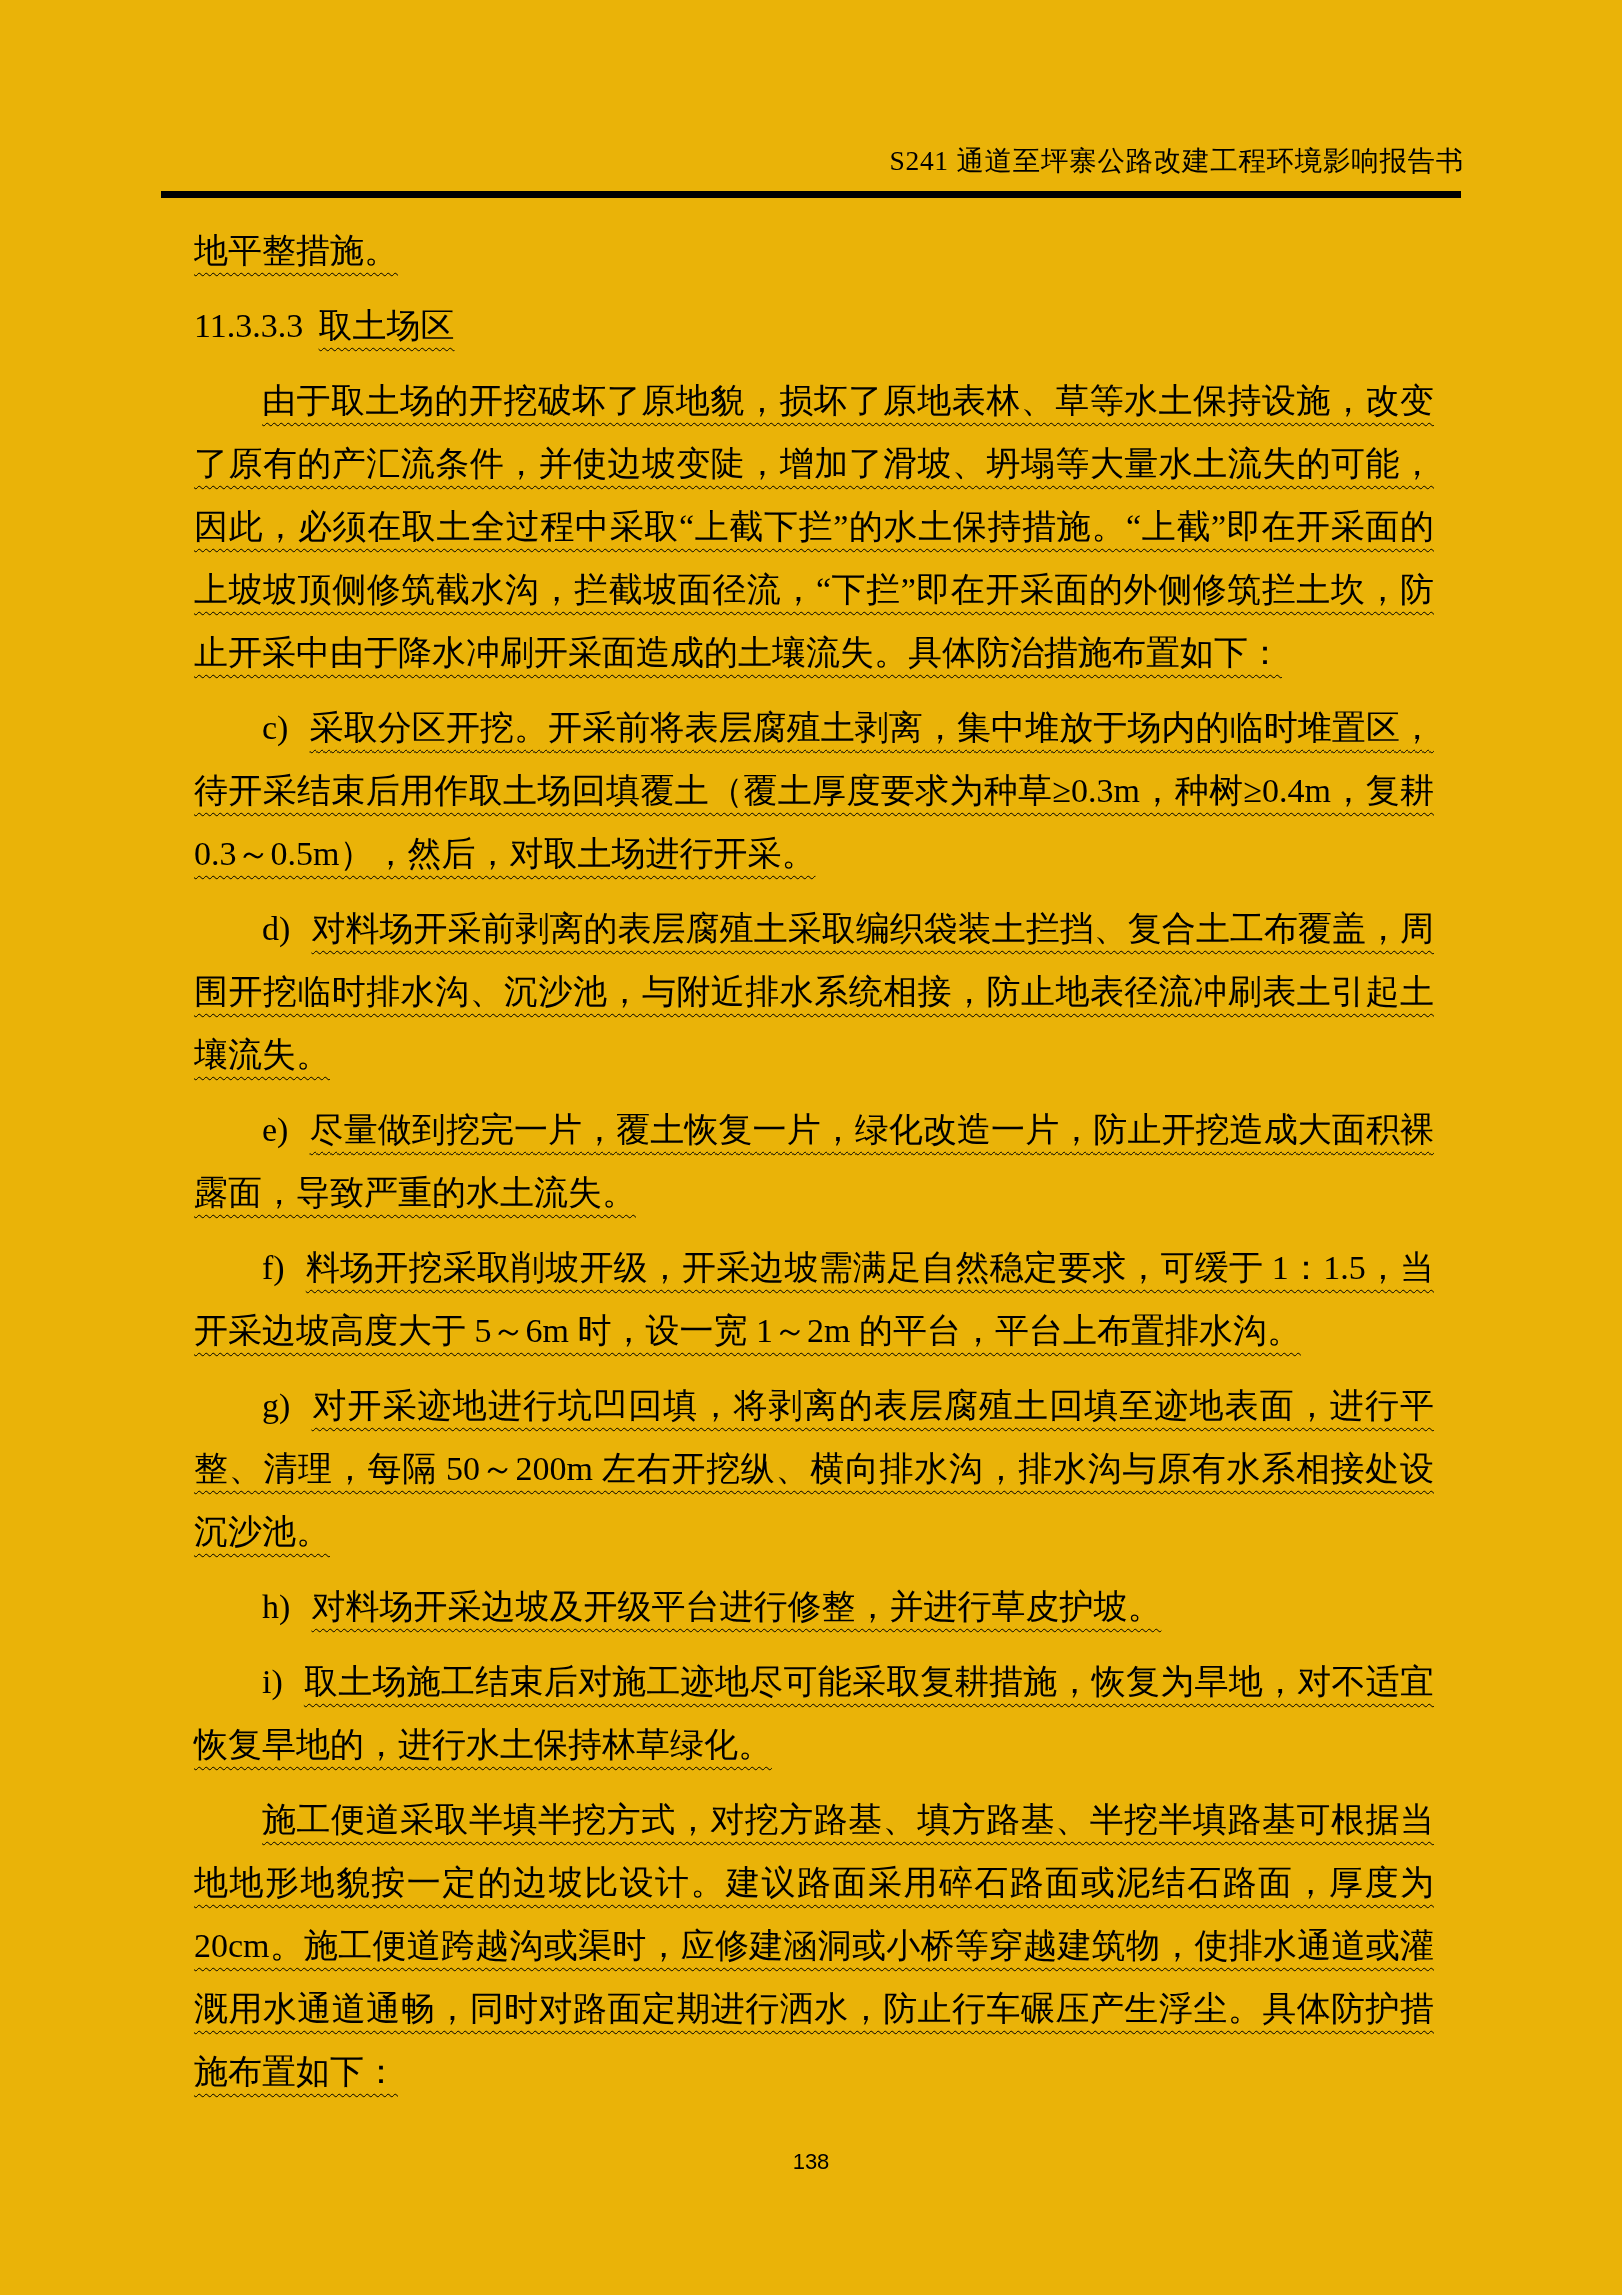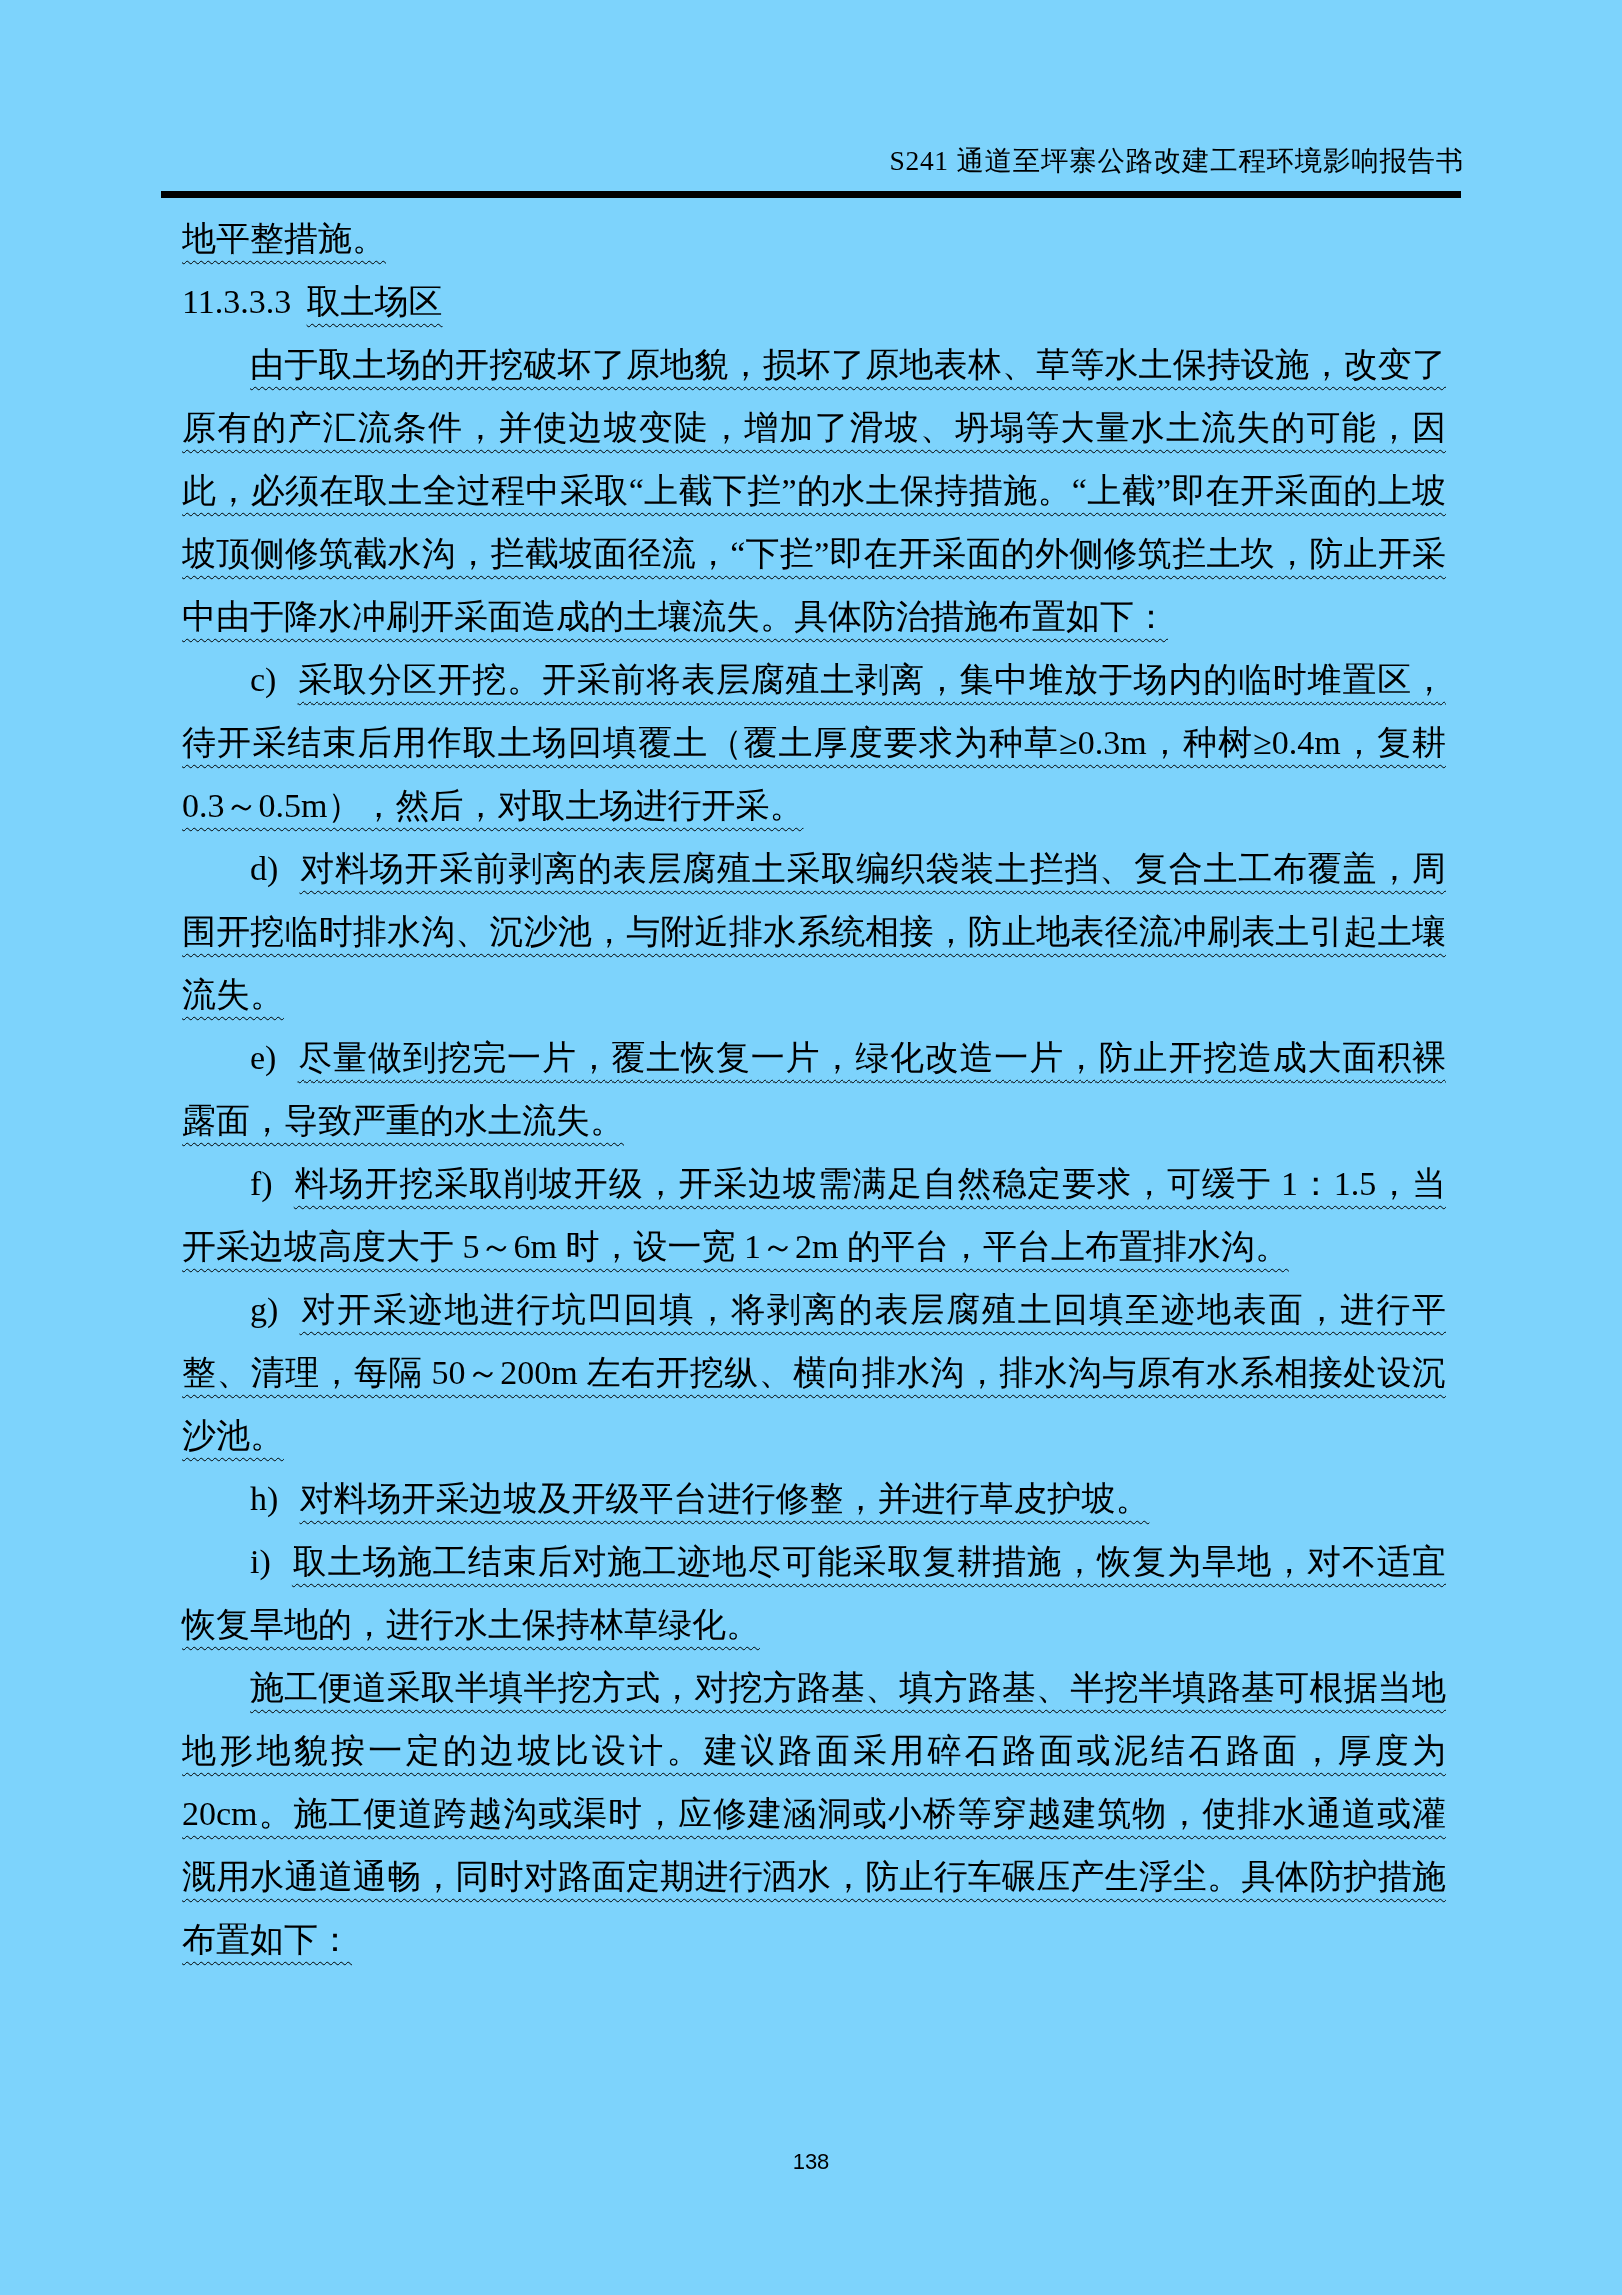--- a/index.html
+++ b/index.html
@@ -4,21 +4,21 @@
 <style>
   html, body {
     margin: 0;
     padding: 0;
     background: #ffffff;
   }
   .page {
     position: relative;
     width: 1622px;
     height: 2295px;
-    background: #7dd3fc;
+    background: #eab308;
     color: #000000;
     font-family: "Liberation Serif", "DejaVu Serif", serif;
     overflow: hidden;
   }
   
   .header-title {
     position: absolute;
     top: 144px;
     right: 158px;
     font-size: 27.5px;
@@ -39,21 +39,21 @@
     position: absolute;
     top: 207px;
     left: 182px;
     width: 1264px;
     font-size: 34px;
     line-height: 63px;
     text-align: justify;
     text-justify: inter-character;
   }
   .block {
-    margin: 0;
+    margin: 12px;
     padding: 0;
     font-weight: normal;
     font-size: 34px;
   }
   .para, .item {
     text-indent: 2em;
   }
   .cont, .heading {
     text-indent: 0;
   }

